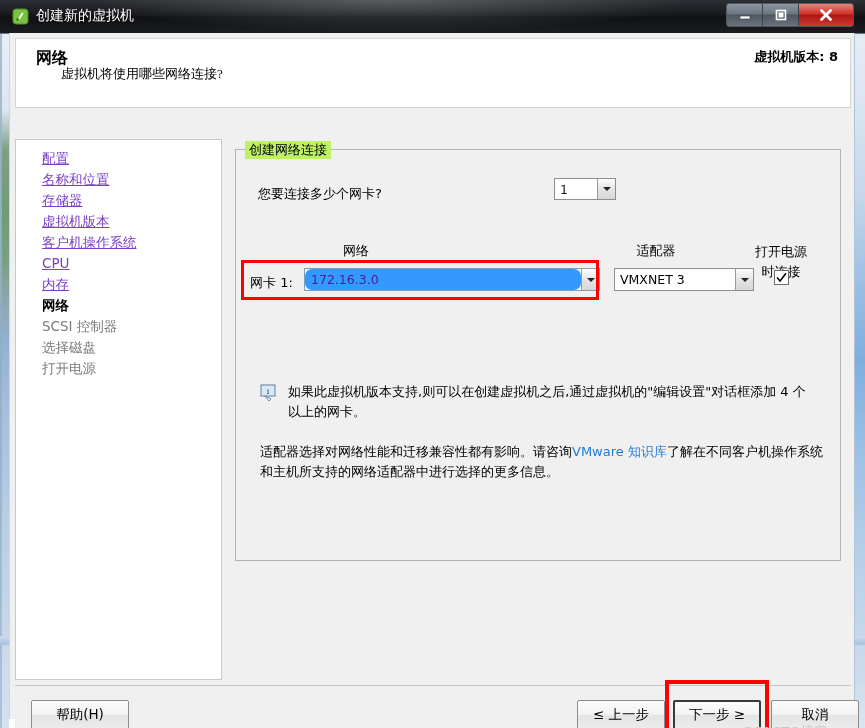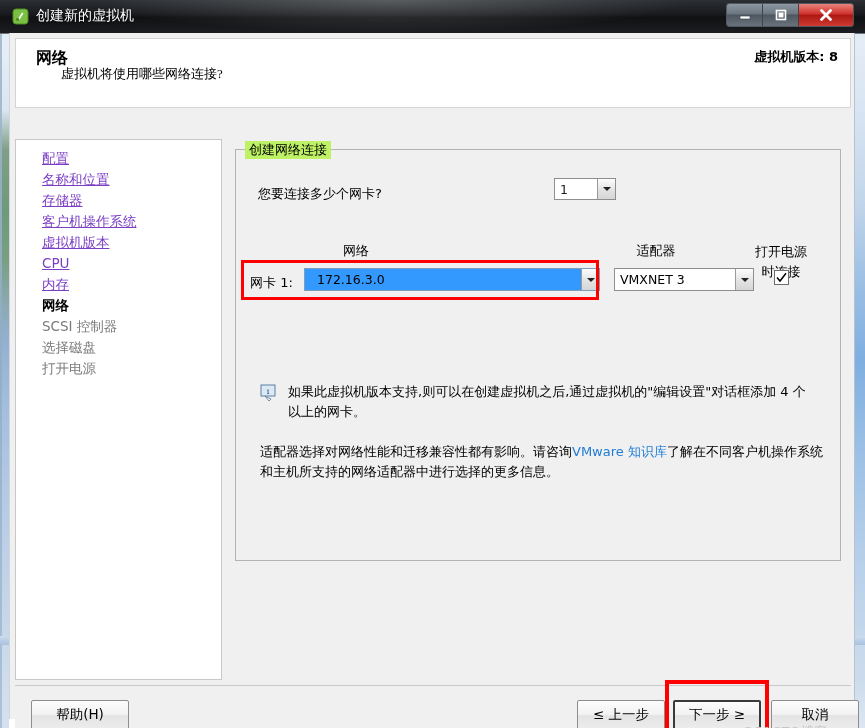--- a/index.html
+++ b/index.html
@@ -278,22 +278,23 @@
     font-size: 13px;
     font-family: "DejaVu Sans", "Liberation Sans", sans-serif;
   }
   #combo-network {
     left: 68px; top: 118px;
     width: 296px; height: 23px;
     border: 1px solid #7f9db9;
   }
   #combo-network .val {
     background: #3399ff;
-    color: #000000;
-    padding-left: 12px;
+    color: #4c1d95;
+    padding-left: 6px;
+    border-radius: 7px;
   }
   #combo-adapter {
     left: 378px; top: 118px;
     width: 140px; height: 23px;
   }
   #combo-adapter .val { padding-left: 5px; }
   .checkbox {
     position: absolute;
     left: 538px; top: 120px;
     width: 15px; height: 15px;
@@ -444,22 +445,22 @@
       <div class="header-sub">虚拟机将使用哪些网络连接?</div>
       <div class="header-version">虚拟机版本: 8</div>
     </div>
 
     <div class="body-area">
 
       <div class="sidebar">
         <div class="side-item link">配置</div>
         <div class="side-item link">名称和位置</div>
         <div class="side-item link">存储器</div>
+        <div class="side-item link">虚拟机版本</div>
         <div class="side-item link">客户机操作系统</div>
-        <div class="side-item link">虚拟机版本</div>
         <div class="side-item link">CPU</div>
         <div class="side-item link">内存</div>
         <div class="side-item current">网络</div>
         <div class="side-item disabled">SCSI 控制器</div>
         <div class="side-item disabled">选择磁盘</div>
         <div class="side-item disabled">打开电源</div>
       </div>
 
       <div class="content">
 

